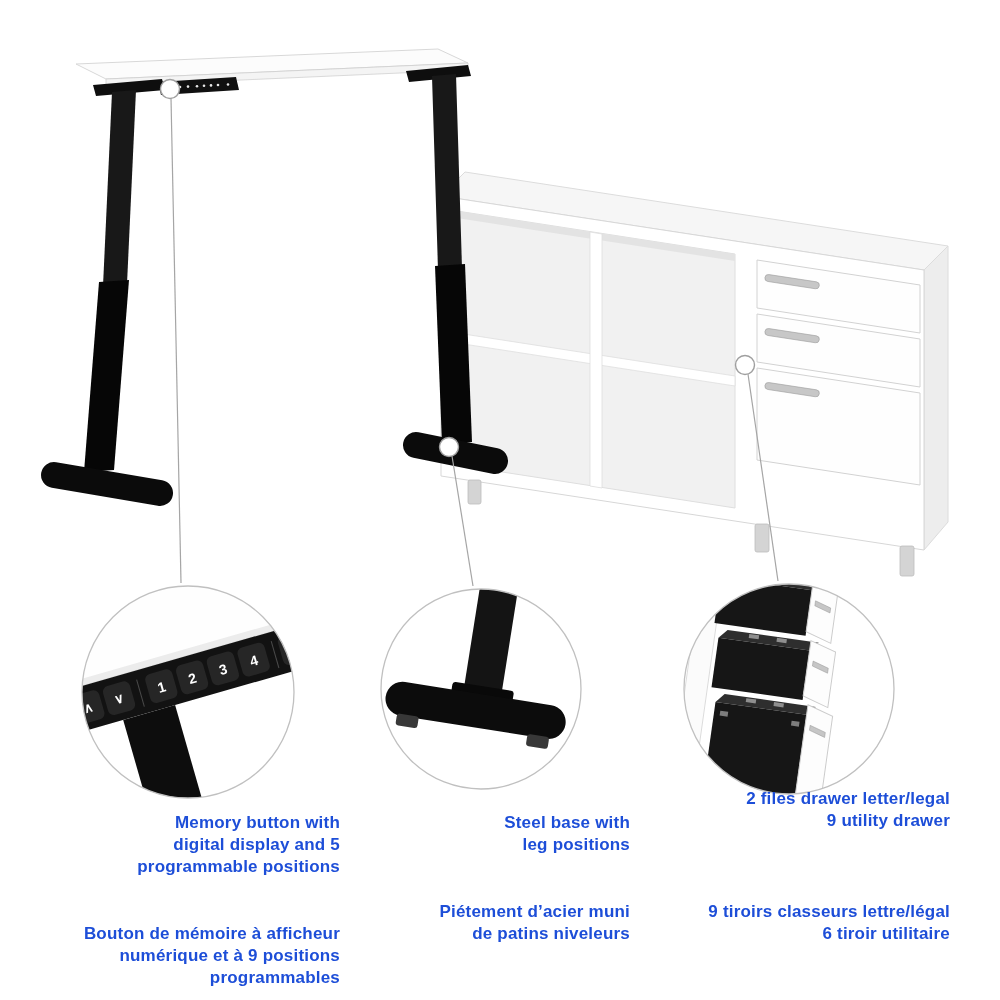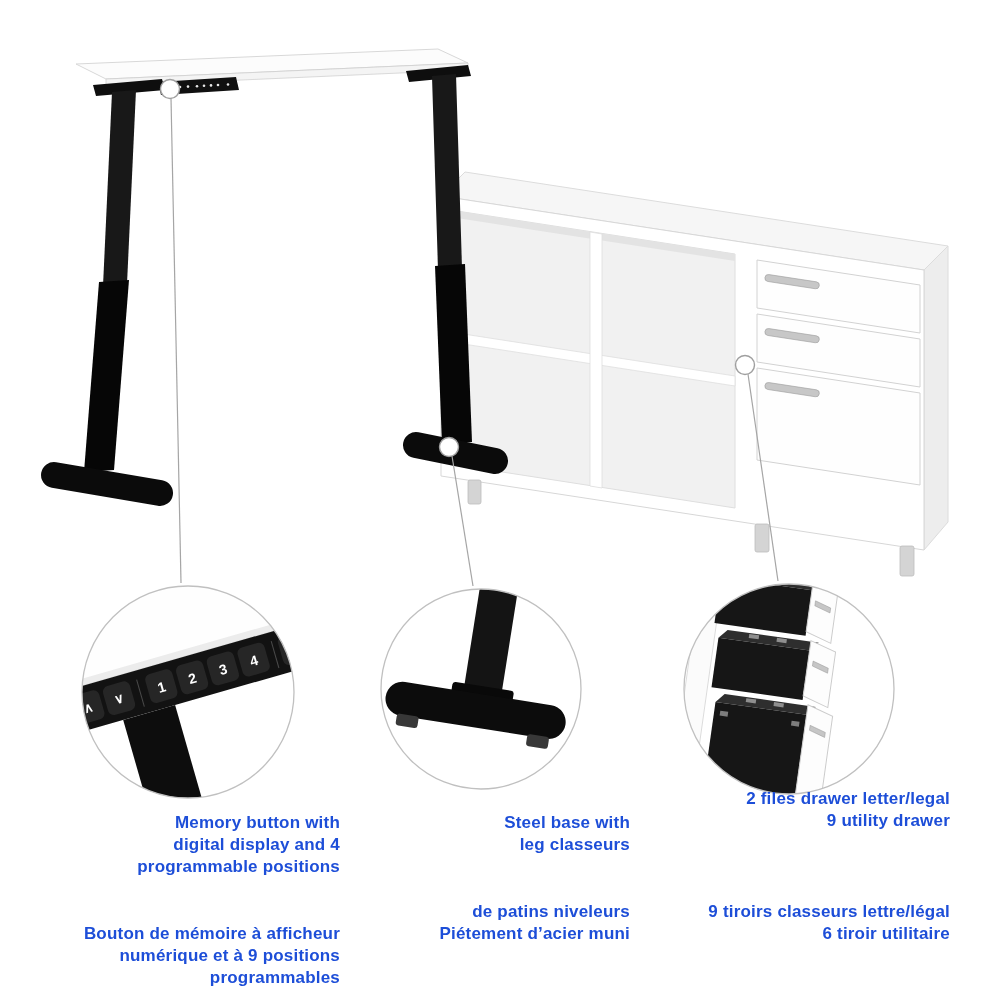--- a/index.html
+++ b/index.html
@@ -167,39 +167,39 @@
         <polygon points="810,702 836,710 836,804 810,796" fill="#fdfdfd" stroke="#cccccc" stroke-width="1"></polygon>
         <polygon points="815,722 831,727 831,732 815,727" fill="#c6c6c6" stroke="#999999" stroke-width="0.5"></polygon>
       </g>
     </g>
   </g>
   <circle cx="789" cy="689" r="105" fill="none" stroke="#c0c0c0" stroke-width="1.3"></circle>
 </svg>
 
 <div class="caption" style="left:40px;top:812px;width:300px;">
   <div>Memory button with</div>
-  <div>digital display and 4</div>
+  <div>digital display and 5</div>
   <div>programmable positions</div>
 </div>
 <div class="caption" style="left:330px;top:812px;width:300px;">
   <div>Steel base with</div>
-  <div>leg classeurs</div>
+  <div>leg positions</div>
 </div>
 <div class="caption" style="left:630px;top:788px;width:320px;">
   <div>2 files drawer letter/legal</div>
   <div>9 utility drawer</div>
 </div>
 
 <div class="caption" style="left:40px;top:923px;width:300px;">
   <div>Bouton de mémoire à afficheur</div>
   <div>numérique et à 9 positions</div>
   <div>programmables</div>
 </div>
 <div class="caption" style="left:330px;top:901px;width:300px;">
+  <div>Piétement d’acier muni</div>
   <div>de patins niveleurs</div>
-  <div>Piétement d’acier muni</div>
 </div>
 <div class="caption" style="left:630px;top:901px;width:320px;">
   <div>9 tiroirs classeurs lettre/légal</div>
   <div>6 tiroir utilitaire</div>
 </div>
 
 </div>
 
 </body></html>

